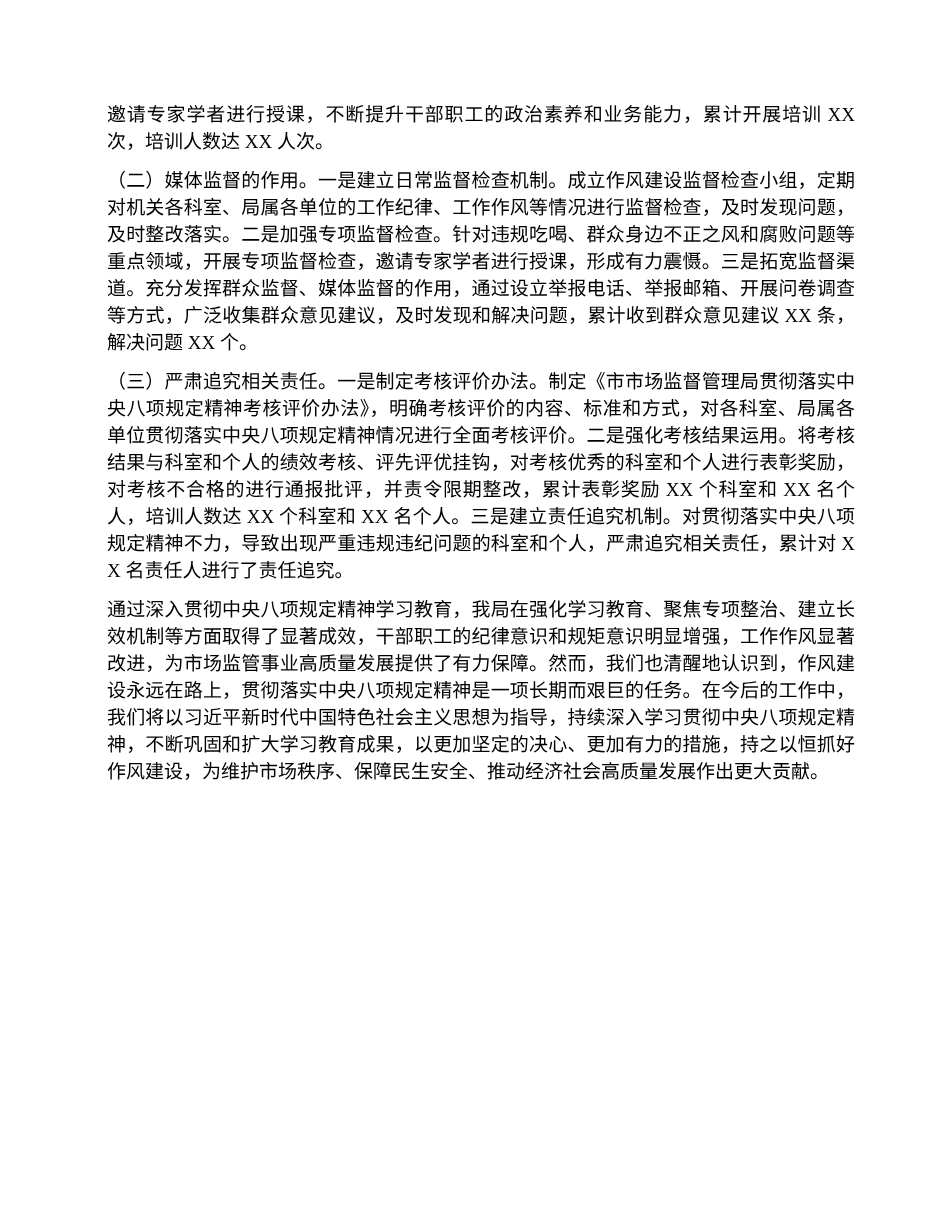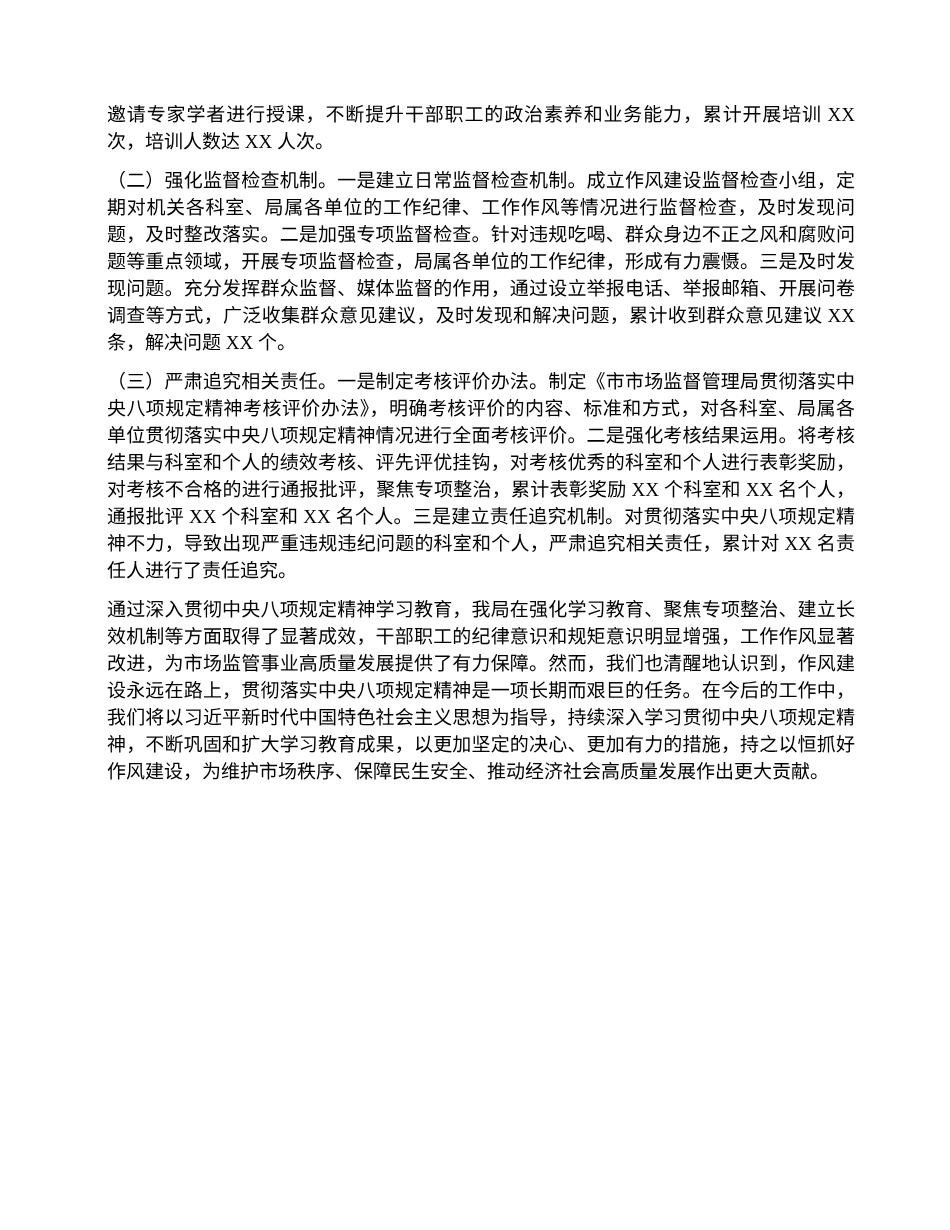--- a/index.html
+++ b/index.html
@@ -33,17 +33,17 @@
   .doc-body p b {
     font-weight: normal;
   }
 </style>
 </head>
 <body>
 
 <main class="doc-page">
   <section class="doc-body" id="doc-body">
       <p><span>邀请专家学者进行授课，不断提升干部职工的政治素养和业务能力，累计开展培训 XX 次，培训人数达 XX 人次。</span></p>
-      <p><span>（二）强化监督检查机制。</span><b>一是</b><span>建立日常监督检查机制。成立作风建设监督检查小组，定期对机关各科室、局属各单位的工作纪律、工作作风等情况进行监督检查，及时发现问题，及时整改落实。</span><b>二是</b><span>加强专项监督检查。针对违规吃喝、群众身边不正之风和腐败问题等重点领域，开展专项监督检查，局属各单位的工作纪律，形成有力震慑。</span><b>三是</b><span>及时发现问题。充分发挥群众监督、媒体监督的作用，通过设立举报电话、举报邮箱、开展问卷调查等方式，广泛收集群众意见建议，及时发现和解决问题，累计收到群众意见建议 XX 条，解决问题 XX 个。</span></p>
-      <p><span>（三）严肃追究相关责任。</span><b>一是</b><span>制定考核评价办法。制定《市市场监督管理局贯彻落实中央八项规定精神考核评价办法》，明确考核评价的内容、标准和方式，对各科室、局属各单位贯彻落实中央八项规定精神情况进行全面考核评价。</span><b>二是</b><span>强化考核结果运用。将考核结果与科室和个人的绩效考核、评先评优挂钩，对考核优秀的科室和个人进行表彰奖励，对考核不合格的进行通报批评，聚焦专项整治，累计表彰奖励 XX 个科室和 XX 名个人，通报批评 XX 个科室和 XX 名个人。</span><b>三是</b><span>建立责任追究机制。对贯彻落实中央八项规定精神不力，导致出现严重违规违纪问题的科室和个人，严肃追究相关责任，累计对 XX 名责任人进行了责任追究。</span></p>
+      <p><span>（二）媒体监督的作用。</span><b>一是</b><span>建立日常监督检查机制。成立作风建设监督检查小组，定期对机关各科室、局属各单位的工作纪律、工作作风等情况进行监督检查，及时发现问题，及时整改落实。</span><b>二是</b><span>加强专项监督检查。针对违规吃喝、群众身边不正之风和腐败问题等重点领域，开展专项监督检查，邀请专家学者进行授课，形成有力震慑。</span><b>三是</b><span>拓宽监督渠道。充分发挥群众监督、媒体监督的作用，通过设立举报电话、举报邮箱、开展问卷调查等方式，广泛收集群众意见建议，及时发现和解决问题，累计收到群众意见建议 XX 条，解决问题 XX 个。</span></p>
+      <p><span>（三）严肃追究相关责任。</span><b>一是</b><span>制定考核评价办法。制定《市市场监督管理局贯彻落实中央八项规定精神考核评价办法》，明确考核评价的内容、标准和方式，对各科室、局属各单位贯彻落实中央八项规定精神情况进行全面考核评价。</span><b>二是</b><span>强化考核结果运用。将考核结果与科室和个人的绩效考核、评先评优挂钩，对考核优秀的科室和个人进行表彰奖励，对考核不合格的进行通报批评，并责令限期整改，累计表彰奖励 XX 个科室和 XX 名个人，培训人数达 XX 个科室和 XX 名个人。</span><b>三是</b><span>建立责任追究机制。对贯彻落实中央八项规定精神不力，导致出现严重违规违纪问题的科室和个人，严肃追究相关责任，累计对 XX 名责任人进行了责任追究。</span></p>
       <p><span>通过深入贯彻中央八项规定精神学习教育，我局在强化学习教育、聚焦专项整治、建立长效机制等方面取得了显著成效，干部职工的纪律意识和规矩意识明显增强，工作作风显著改进，为市场监管事业高质量发展提供了有力保障。然而，我们也清醒地认识到，作风建设永远在路上，贯彻落实中央八项规定精神是一项长期而艰巨的任务。在今后的工作中，我们将以习近平新时代中国特色社会主义思想为指导，持续深入学习贯彻中央八项规定精神，不断巩固和扩大学习教育成果，以更加坚定的决心、更加有力的措施，持之以恒抓好作风建设，为维护市场秩序、保障民生安全、推动经济社会高质量发展作出更大贡献。</span></p>
     </section>
 </main>
 
 </body></html>

